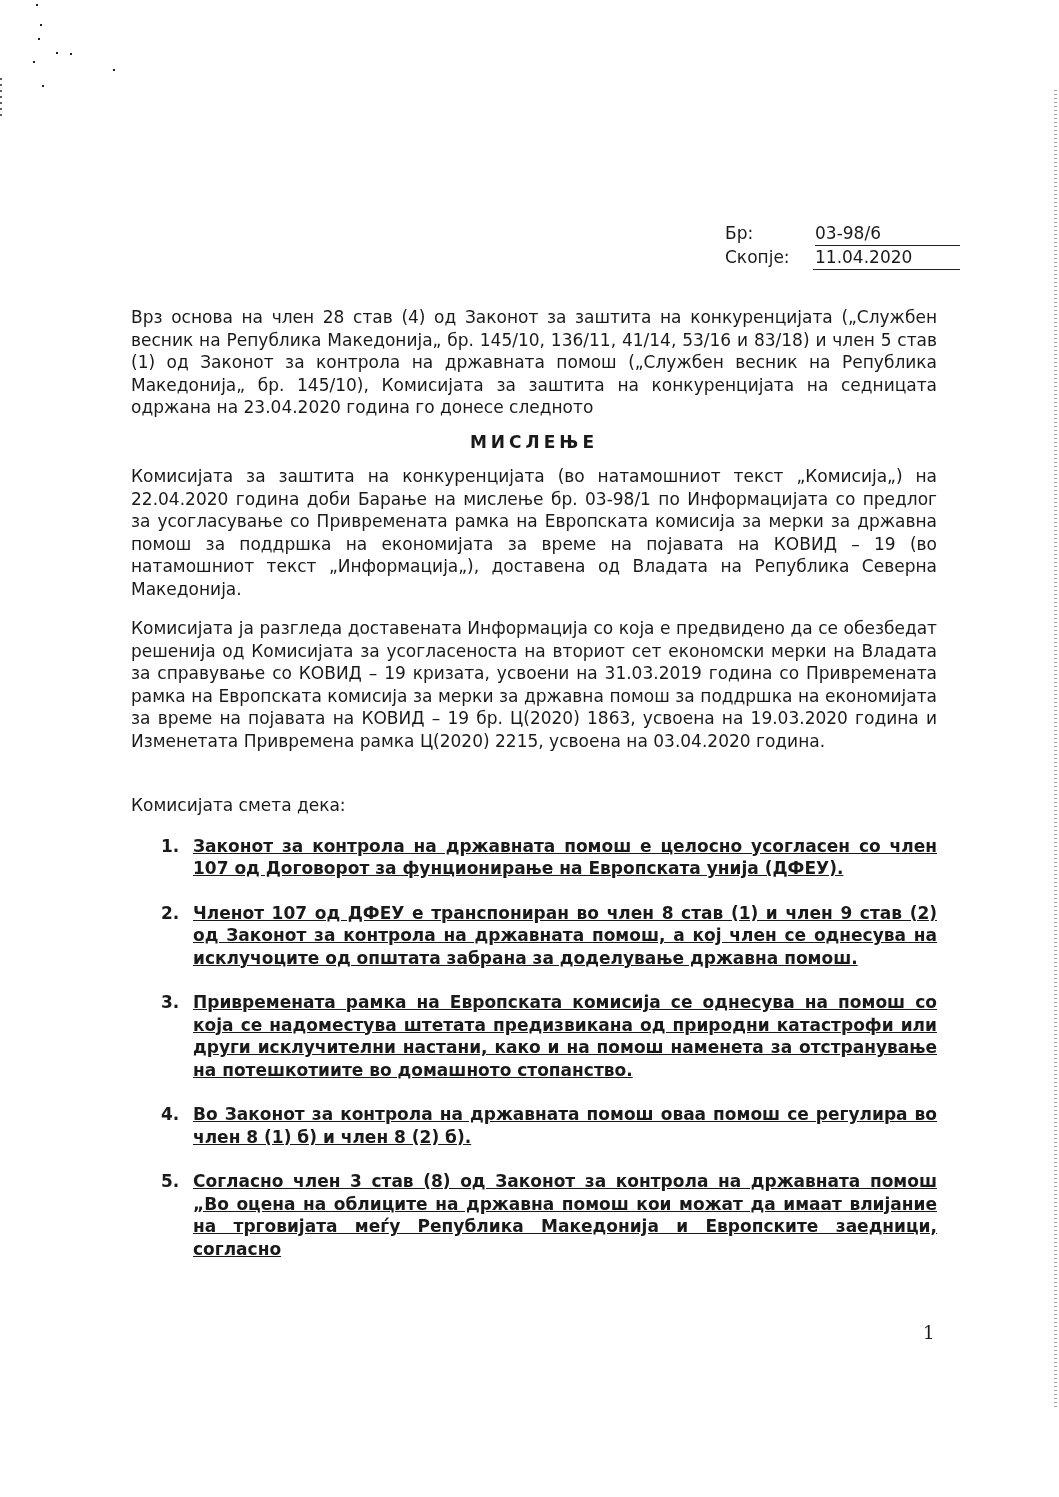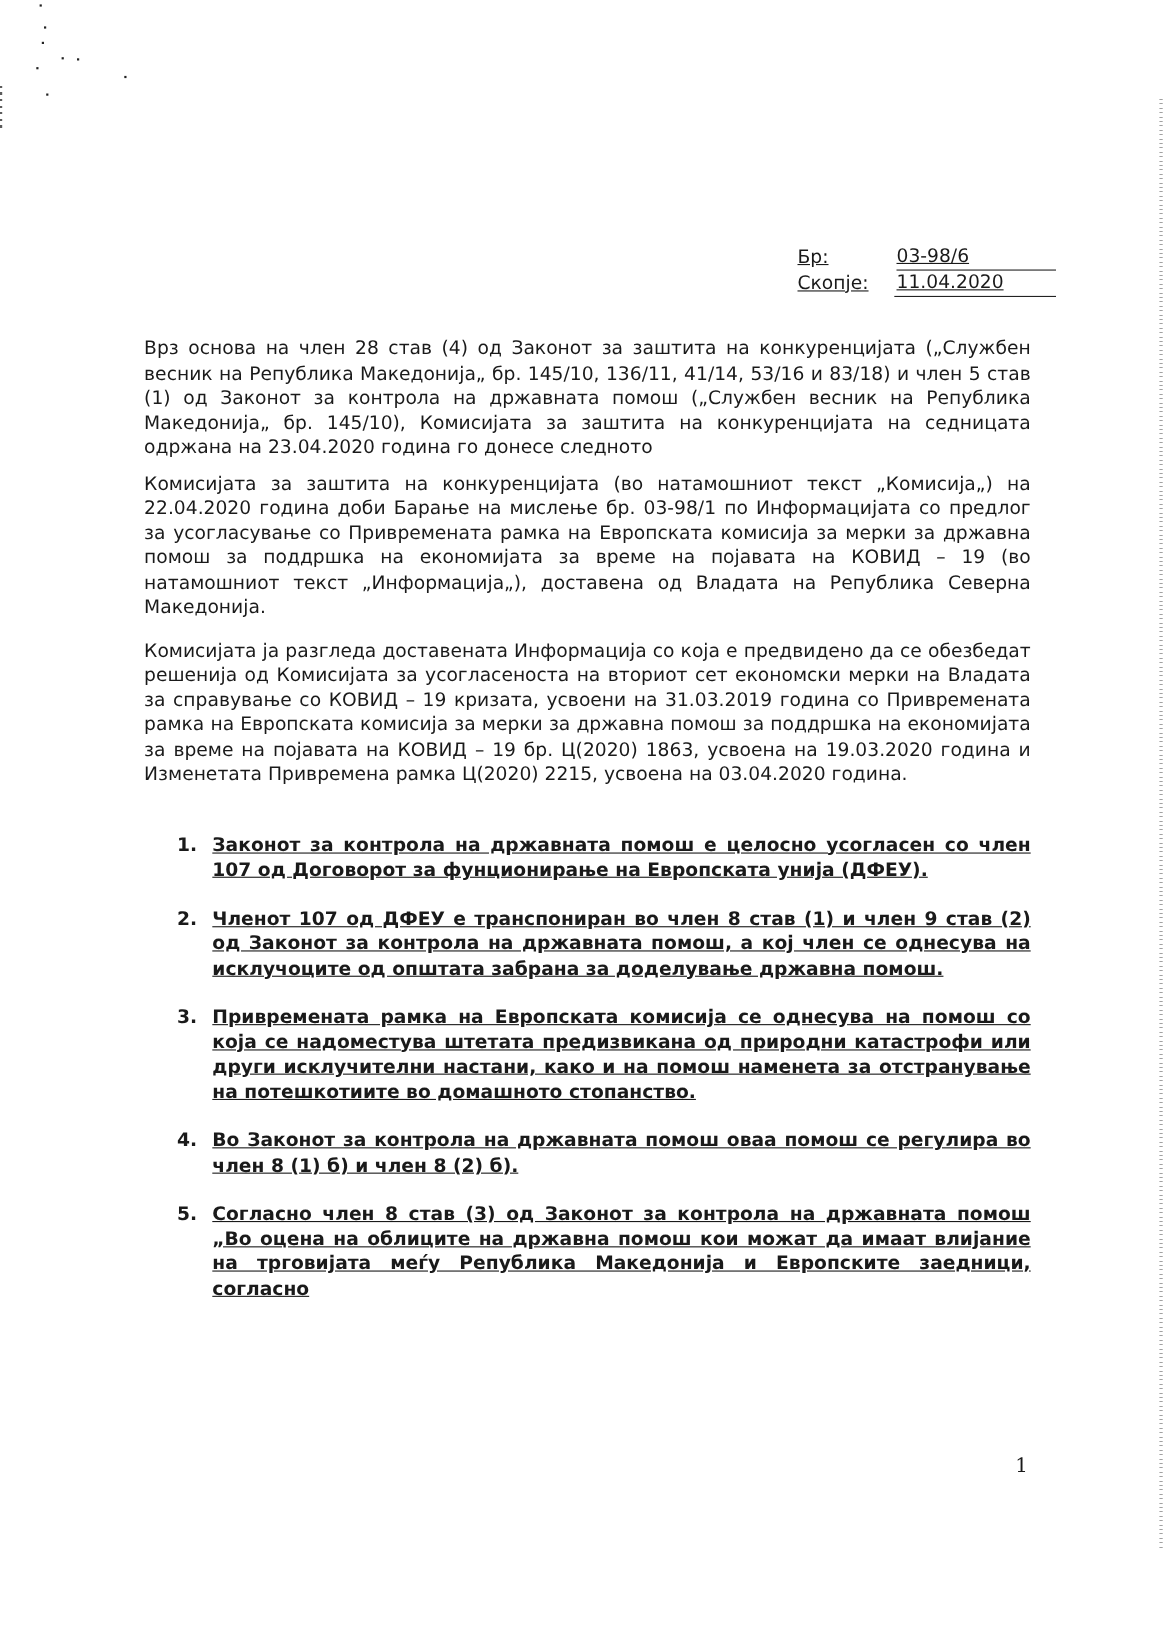--- a/index.html
+++ b/index.html
@@ -18,21 +18,21 @@
       background: repeating-linear-gradient(to bottom, #333 0px, #333 2px, transparent 2px, transparent 6px);
       opacity: 0.8;
     }
     .specks { position: absolute; left: 30px; top: 0; width: 90px; height: 90px; }
     .speck { position: absolute; width: 2px; height: 2px; background: #222; }
 
     .ref-block {
       position: absolute; left: 725px; top: 222px; width: 235px;
       font-size: 17px; line-height: 23px;
     }
-    .ref-row { display: flex; align-items: center; text-decoration: underline; }
+    .ref-row { display: flex; align-items: flex-start; }
     .ref-label { width: 90px; }
     .ref-value {
       flex: 1; border-bottom: 1.5px solid #222; padding-left: 2px; margin-left: -2px;
     }
     .ref-row.first .ref-value { margin-left: 0; padding-left: 0; }
 
     .content {
       position: absolute; left: 131px; top: 306px; width: 806px;
       font-size: 17px; line-height: 22.5px;
     }
@@ -82,39 +82,41 @@
     <span class="ref-value">03-98/6</span>
   </div>
   <div class="ref-row">
     <span class="ref-label">Скопје:</span>
     <span class="ref-value">11.04.2020</span>
   </div>
 </div>
 
 <div class="content">
   <p class="para p1">Врз основа на член 28 став (4) од Законот за заштита на конкуренцијата („Службен весник на Република Македонија„ бр. 145/10, 136/11, 41/14, 53/16 и 83/18) и член 5 став (1) од Законот за контрола на државната помош („Службен весник на Република Македонија„ бр. 145/10), Комисијата за заштита на конкуренцијата на седницата одржана на 23.04.2020 година го донесе следното</p>
+  <div class="title">МИСЛЕЊЕ</div>
   <p class="para p2">Комисијата за заштита на конкуренцијата (во натамошниот текст „Комисија„) на 22.04.2020 година доби Барање на мислење бр. 03-98/1 по Информацијата со предлог за усогласување со Привремената рамка на Европската комисија за мерки за државна помош за поддршка на економијата за време на појавата на КОВИД – 19 (во натамошниот текст „Информација„), доставена од Владата на Република Северна Македонија.</p>
   <p class="para p3">Комисијата ја разгледа доставената Информација со која е предвидено да се обезбедат решенија од Комисијата за усогласеноста на вториот сет економски мерки на Владата за справување со КОВИД – 19 кризата, усвоени на 31.03.2019 година со Привремената рамка на Европската комисија за мерки за државна помош за поддршка на економијата за време на појавата на КОВИД – 19 бр. Ц(2020) 1863, усвоена на 19.03.2020 година и Изменетата Привремена рамка Ц(2020) 2215, усвоена на 03.04.2020 година.</p>
+  <p class="para lead">Комисијата смета дека:</p>
   <ol class="findings">
     <li>
       <span class="num">1.</span>
       <span class="item-text">Законот за контрола на државната помош е целосно усогласен со член 107 од Договорот за фунционирање на Европската унија (ДФЕУ).</span>
     </li>
     <li>
       <span class="num">2.</span>
       <span class="item-text">Членот 107 од ДФЕУ е транспониран во член 8 став (1) и член 9 став (2) од Законот за контрола на државната помош, а кој член се однесува на исклучоците од општата забрана за доделување државна помош.</span>
     </li>
     <li>
       <span class="num">3.</span>
       <span class="item-text">Привремената рамка на Европската комисија се однесува на помош со која се надоместува штетата предизвикана од природни катастрофи или други исклучителни настани, како и на помош наменета за отстранување на потешкотиите во домашното стопанство.</span>
     </li>
     <li>
       <span class="num">4.</span>
       <span class="item-text">Во Законот за контрола на државната помош оваа помош се регулира во член 8 (1) б) и член 8 (2) б).</span>
     </li>
     <li>
       <span class="num">5.</span>
-      <span class="item-text">Согласно член 8 став (3) од Законот за контрола на државната помош „Во оцена на облиците на државна помош кои можат да имаат влијание на трговијата меѓу Република Македонија и Европските заедници, согласно</span>
+      <span class="item-text">Согласно член 3 став (8) од Законот за контрола на државната помош „Во оцена на облиците на државна помош кои можат да имаат влијание на трговијата меѓу Република Македонија и Европските заедници, согласно</span>
     </li>
   </ol>
 </div>
 
 <div class="page-number">1</div>
 
 </body></html>

